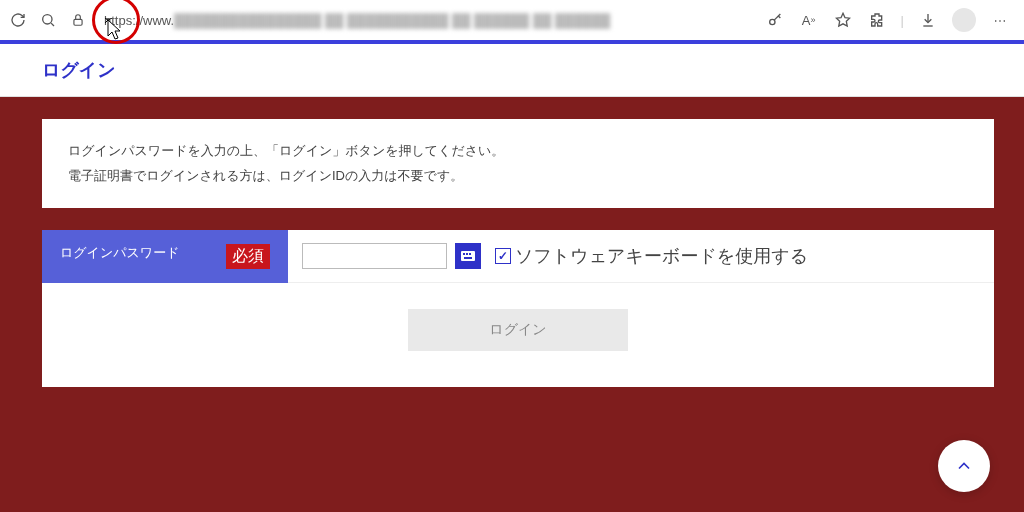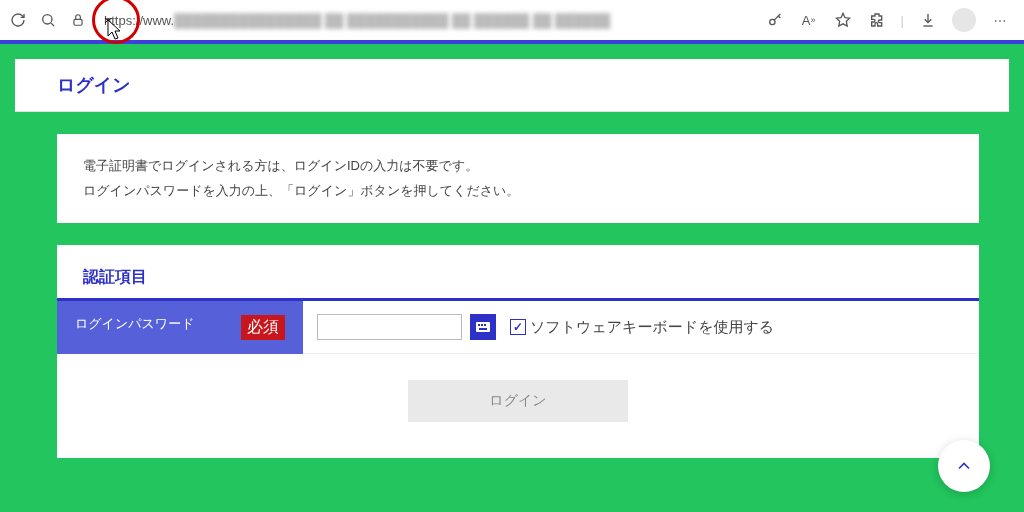--- a/index.html
+++ b/index.html
@@ -56,21 +56,21 @@
   .cursor {
     position: absolute;
     left: 105px; top: 18px;
     pointer-events: none;
   }
 
   
   .blue-bar { height: 4px; background: #3b3fdc; }
 
   
-  .page-wrap { background: #22c55e; height: calc(512px - 44px); padding: 15px; }
+  .page-wrap { background: #7f1d1d; height: calc(512px - 44px); padding: 0; }
   .header-strip {
     background: #fff;
     padding: 14px 30px 14px 42px;
     border-bottom: 1px solid #e0e0e0;
   }
   .header-strip h1 {
     color: #2e31c8;
     font-size: 18px;
     font-weight: bold;
   }
@@ -134,21 +134,21 @@
     background: #2e31c8;
     display: flex; align-items: center; justify-content: center;
   }
   .chk-wrap { display: flex; align-items: center; gap: 4px; margin-left: 6px; }
   .chk {
     width: 16px; height: 16px;
     border: 1px solid #2e31c8;
     display: flex; align-items: center; justify-content: center;
     color: #2e31c8; font-size: 12px; font-weight: bold;
   }
-  .chk-label { font-size: 15px; color: #444; }
+  .chk-label { font-size: 18px; color: #444; }
 
   .submit-row {
     background: #fff;
     padding: 26px 0 36px 0;
     display: flex; justify-content: center;
   }
   .login-btn {
     width: 220px; height: 42px;
     background: #e9e9e9;
     color: #888;
@@ -239,26 +239,25 @@
 <div class="blue-bar"></div>
 
 <div class="page-wrap">
   <div class="header-strip">
     <h1>ログイン</h1>
   </div>
 
   <div class="content-area">
 
     <div class="panel">
+      <div>ログインパスワードを入力の上、「ログイン」ボタンを押してください。</div>
       <div>電子証明書でログインされる方は、ログインIDの入力は不要です。</div>
-      <div>ログインパスワードを入力の上、「ログイン」ボタンを押してください。</div>
     </div>
 
     <div>
-      <div class="section-title">認証項目</div>
 
       <div class="form-row">
         <div class="form-label-cell">
           <span>ログインパスワード</span>
           <span class="req-badge">必須</span>
         </div>
         <div class="form-field-cell">
           <input type="password" class="pw-input" style="">
           <span class="kbd-btn">
             <svg width="14" height="10" viewBox="0 0 14 10">

